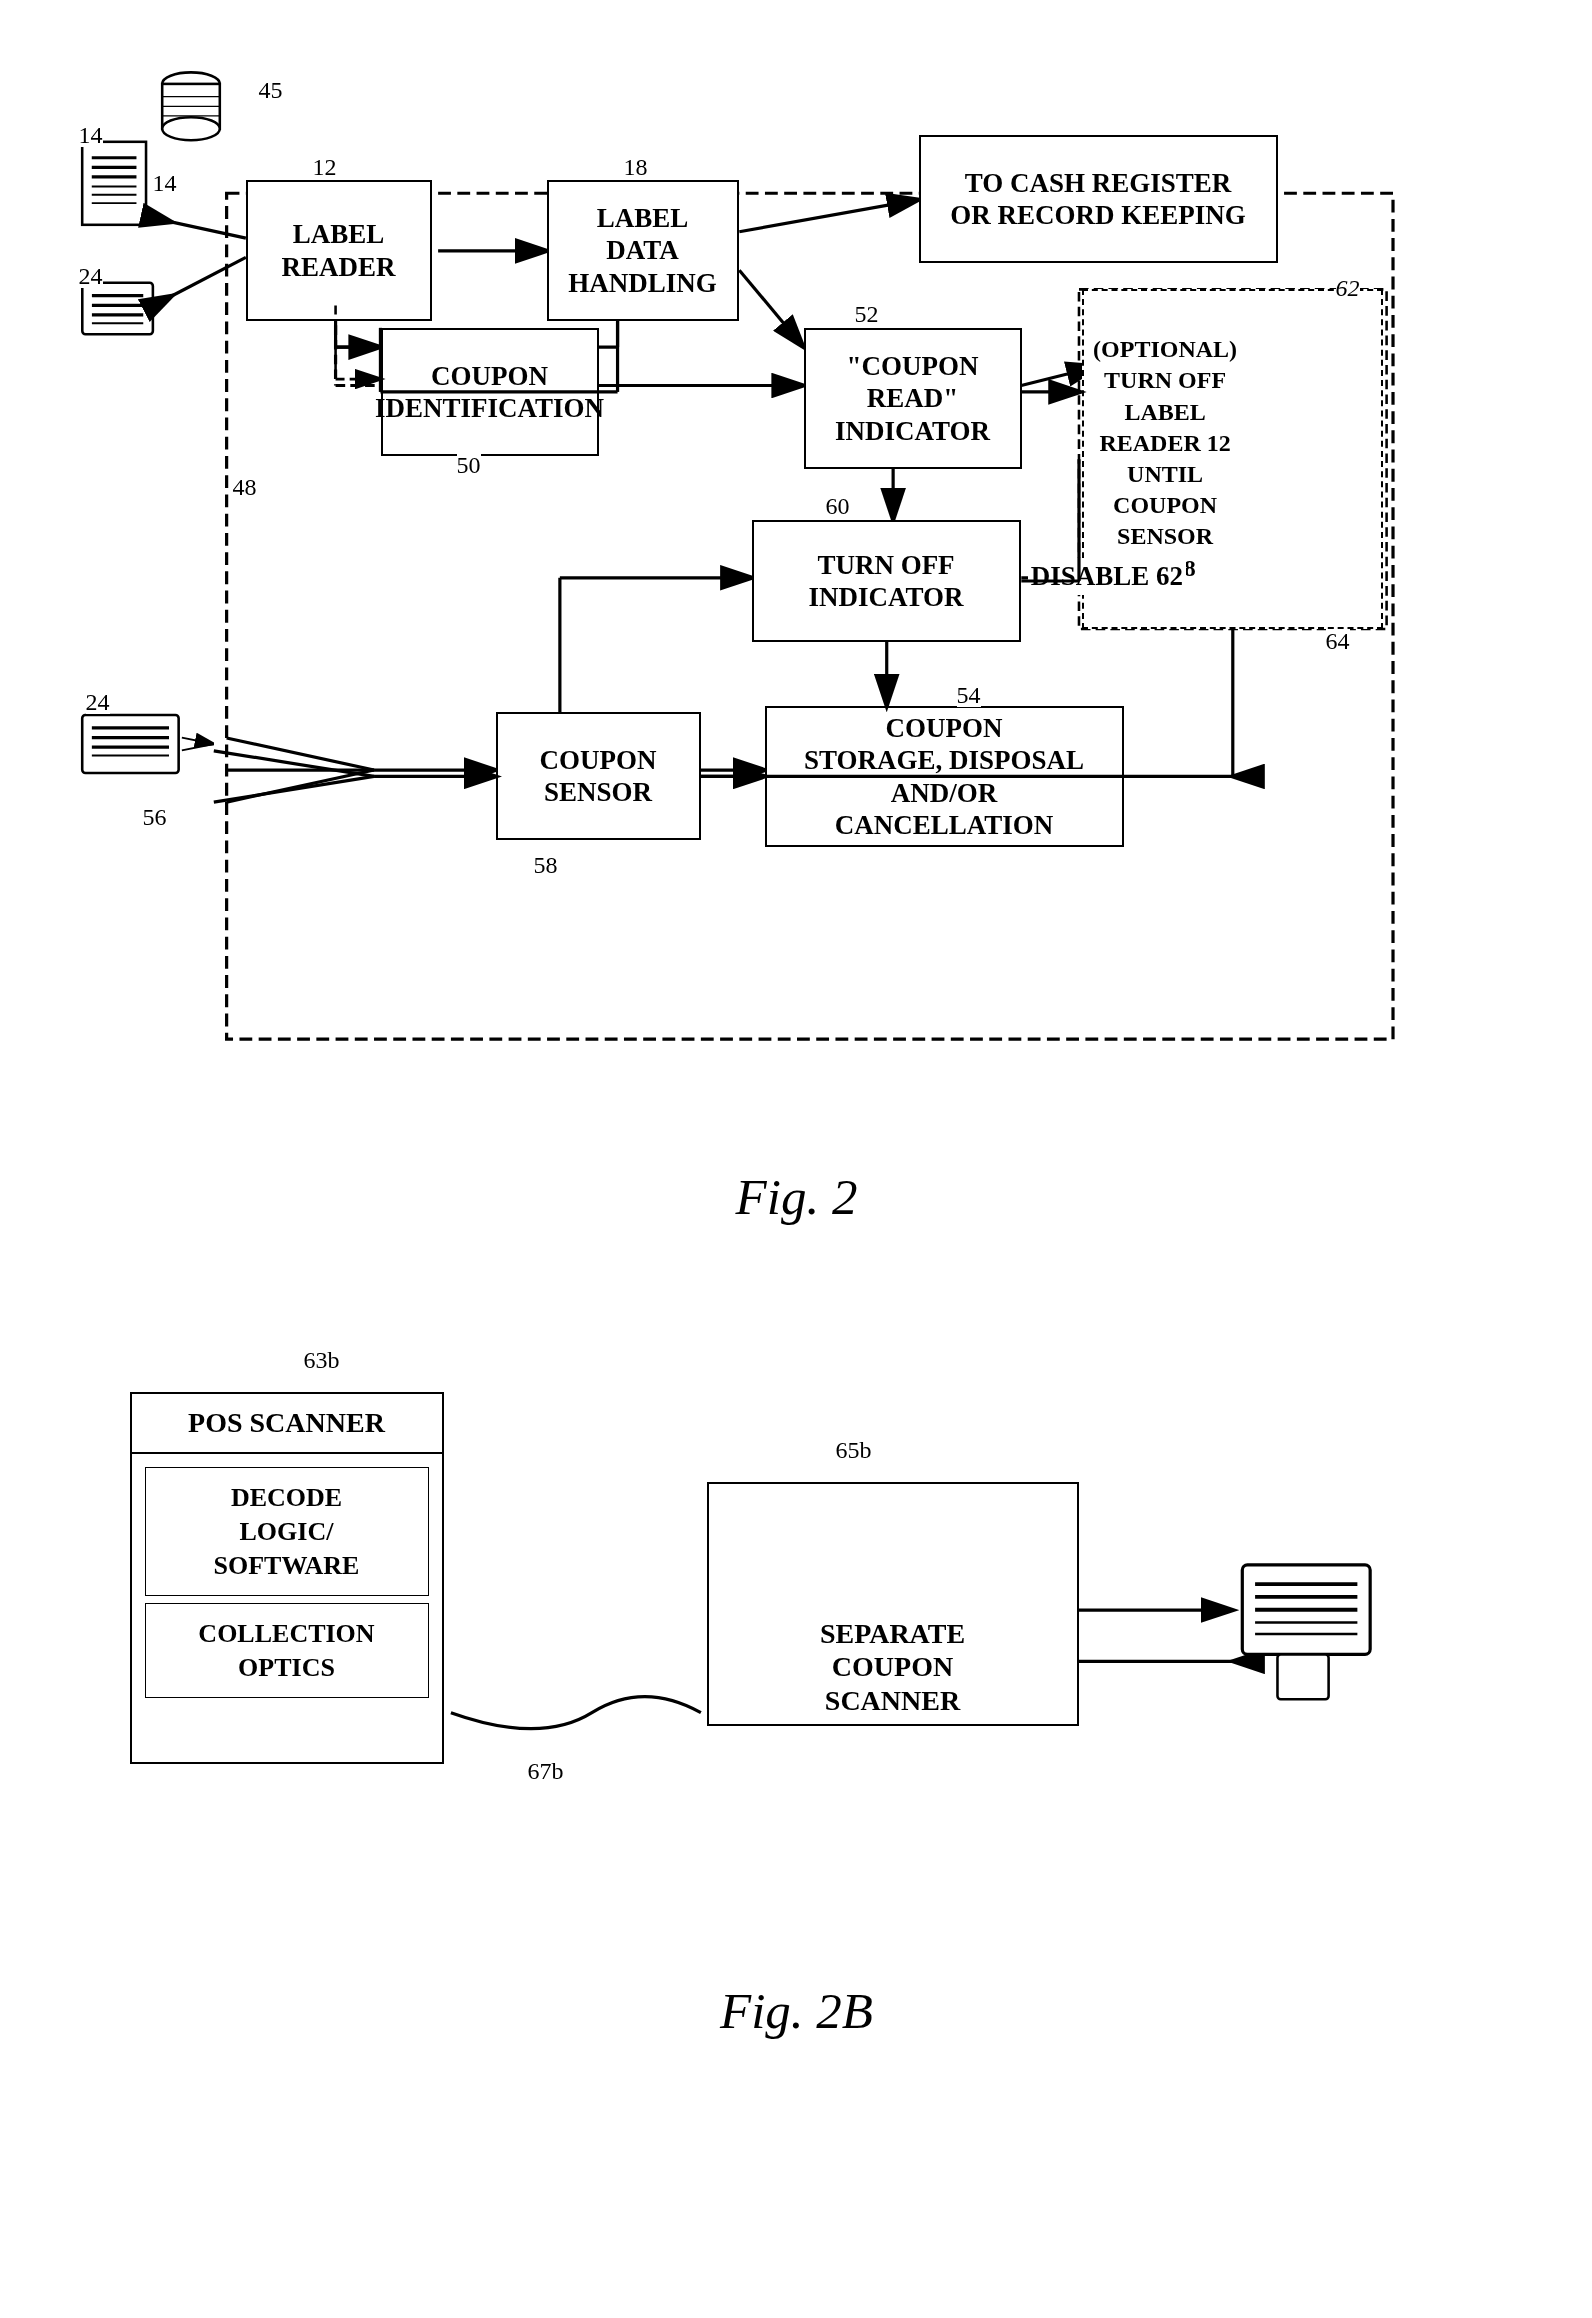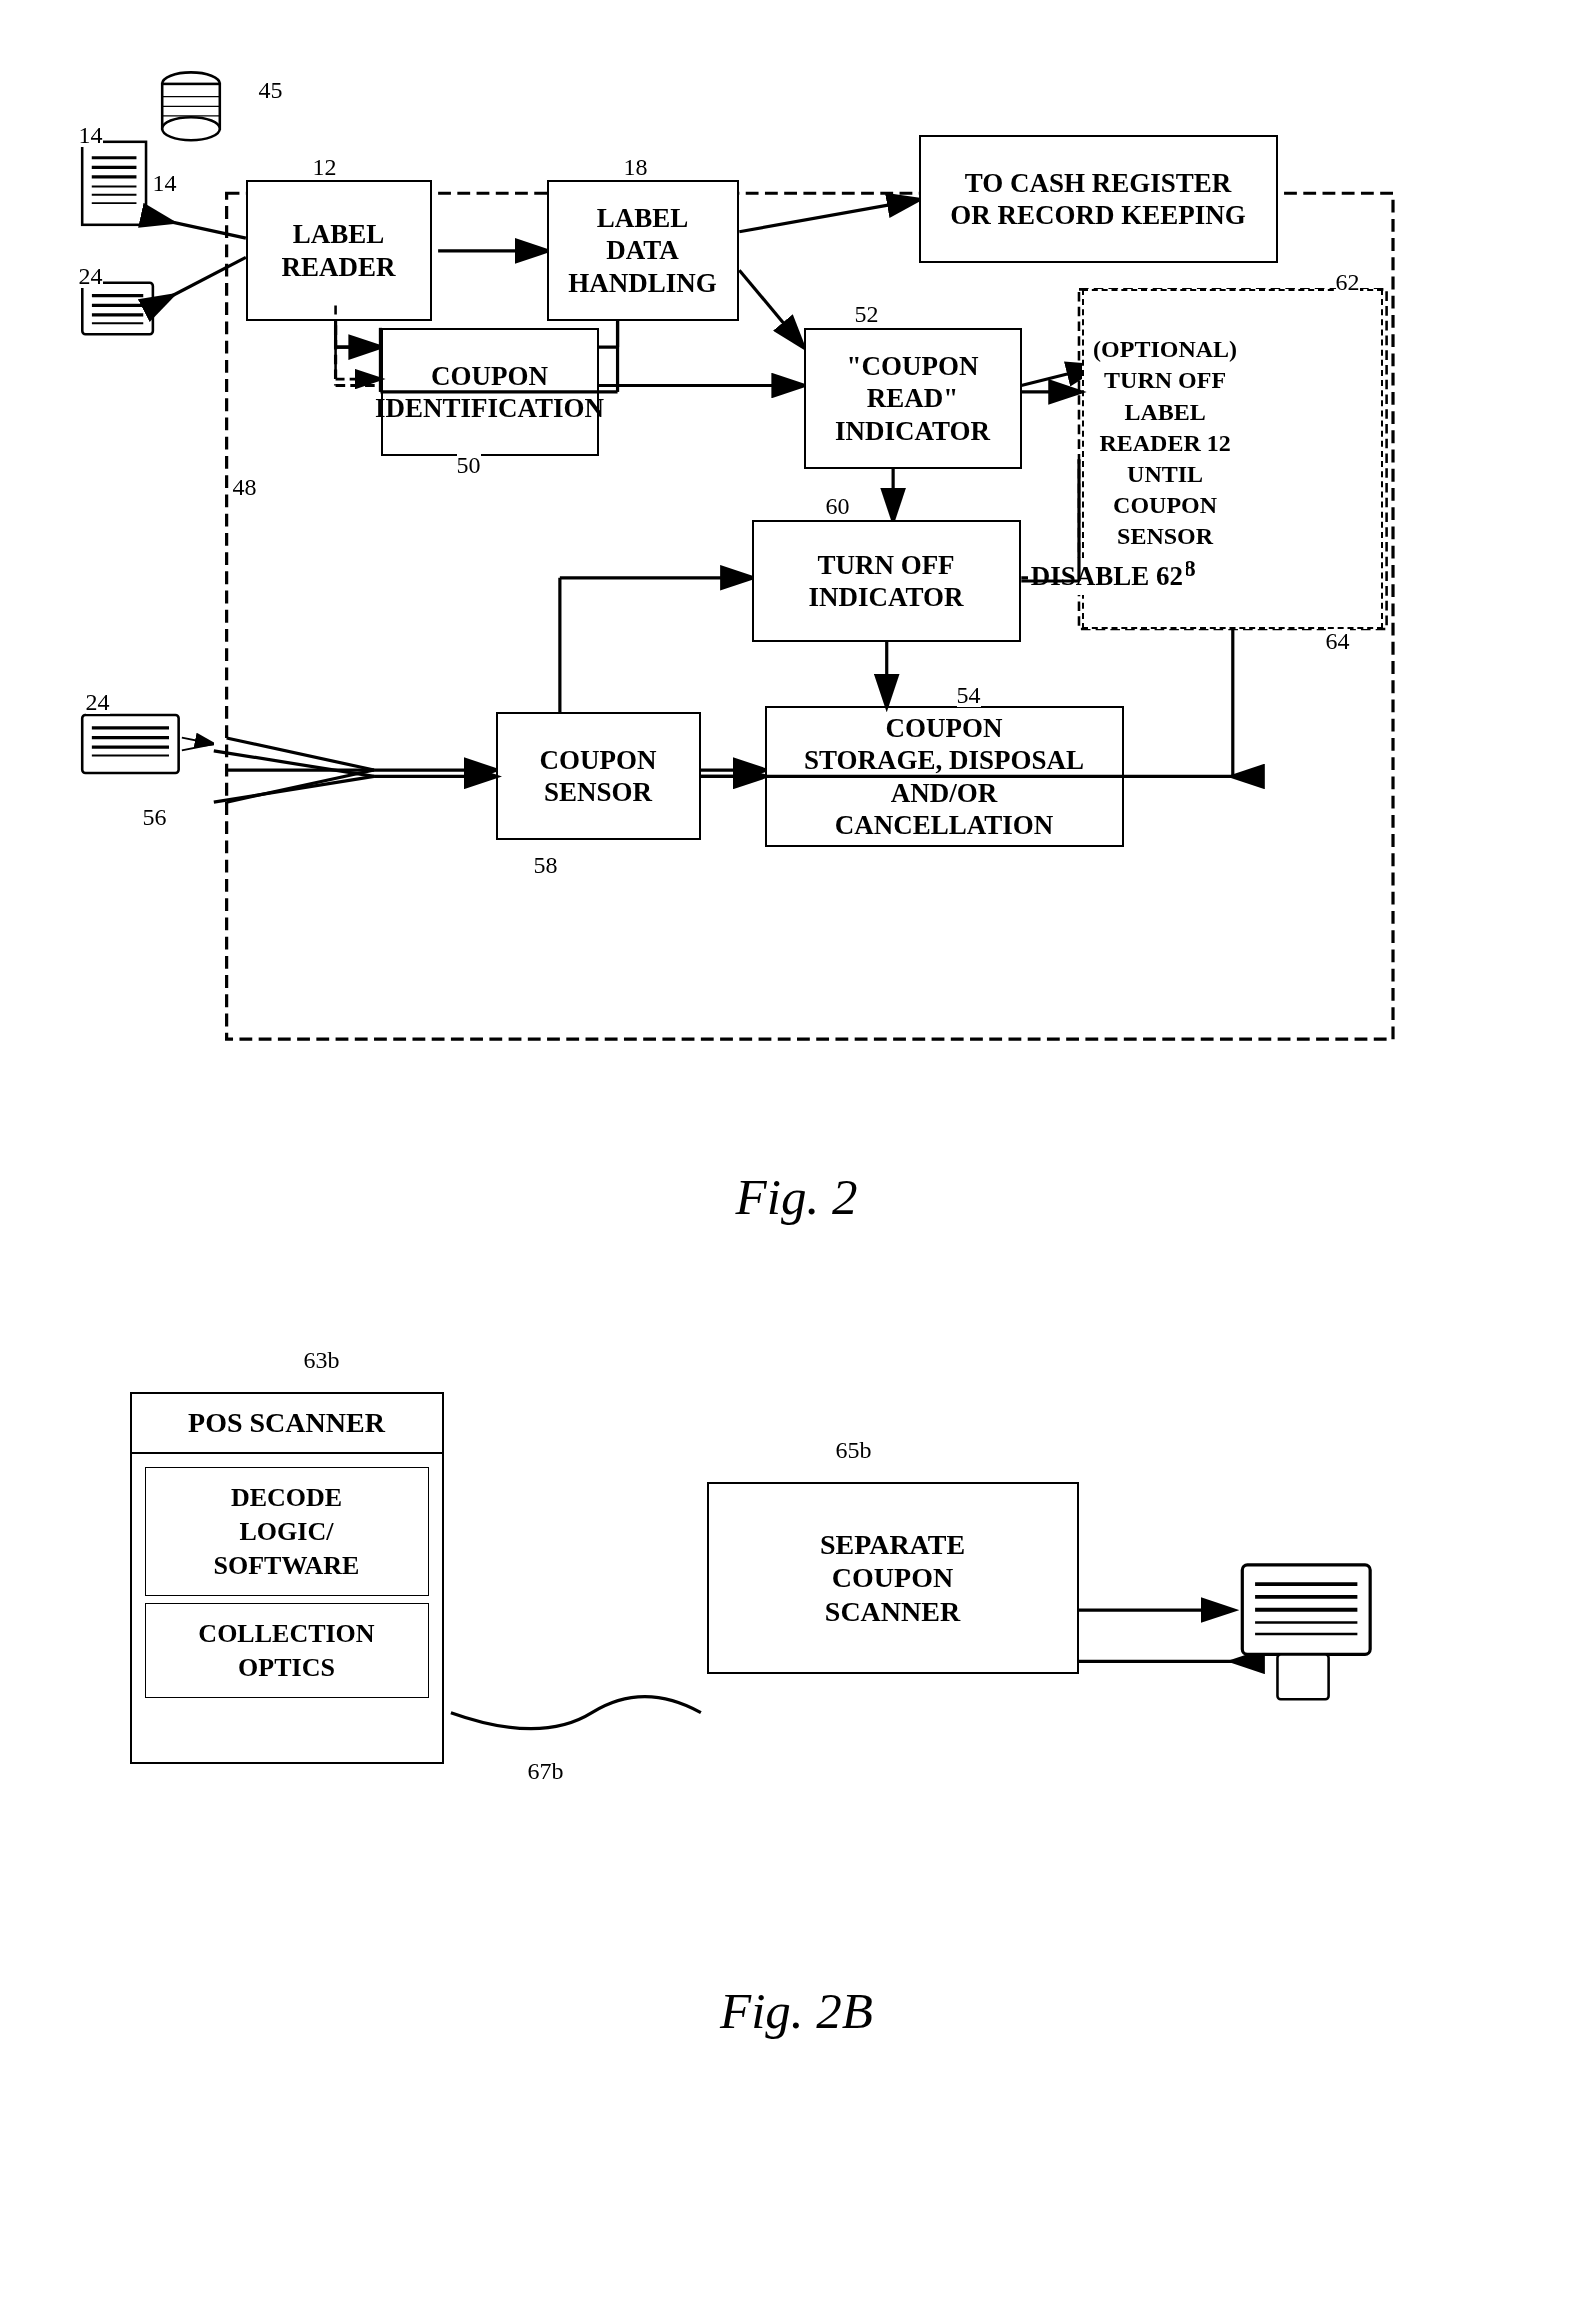--- a/index.html
+++ b/index.html
@@ -199,21 +199,21 @@
     <span class="lbl" style="left:397px; top:401px;">50</span>
 
     <div class="box" style="left:744px; top:276px; width:218px; height:141px;">
       <span>"COUPON<br>READ"<br>INDICATOR</span>
     </div>
     <span class="lbl" style="left:795px; top:250px;">52</span>
 
     <div style="position:absolute; left:1022px; top:237px; width:301px; height:340px; border:2.6px dashed #000; display:flex; align-items:center; justify-content:flex-start; text-align:center; font-size:24px; font-weight:bold; line-height:1.3; background:#fff; padding:9.6px;">
       <span>(OPTIONAL)<br>TURN OFF<br>LABEL<br>READER 12<br>UNTIL<br>COUPON<br>SENSOR<br>AT 58</span>
     </div>
-    <span class="lbl" style="left:1276px; top:218px;">62</span>
+    <span class="lbl" style="left:1276px; top:224px;font-style:italic;">62</span>
 
     <div class="box" style="left:692px; top:468px; width:269px; height:122px;">
       <span>TURN OFF<br>INDICATOR</span>
     </div>
     <span class="lbl" style="left:766px; top:442px;">60</span>
 
     <div style="position:absolute; left:968px; top:506px; font-size:27px; font-weight:bold; background:#fff; padding:3.2px;">
       <span>DISABLE 62</span>
     </div>
     <span class="lbl" style="left:1266px; top:577px;">64</span>
@@ -321,21 +321,21 @@
 
       <div style="border:1.9px solid #000; margin:6.4px 13px 13px 13px; padding:13px; text-align:center; font-size:26px; font-weight:bold; line-height:1.3;">
         <span>COLLECTION<br>OPTICS</span>
       </div>
     </div>
 
     <span style="position:absolute; left:212px; top:83px; font-size:24px; font-family:'Times New Roman',serif;">63b</span>
 
     <span style="position:absolute; left:436px; top:494px; font-size:24px; font-family:'Times New Roman',serif;">67b</span>
 
-    <div class="box" style="position:absolute; left:615px; top:218px; width:372px; height:192px; font-size:28px;">
+    <div class="box" style="position:absolute; left:615px; top:218px; width:372px; height:244px; font-size:28px;align-items:flex-end;">
       <span>SEPARATE<br>COUPON<br>SCANNER</span>
     </div>
 
     <span style="position:absolute; left:744px; top:173px; font-size:24px; font-family:'Times New Roman',serif;">65b</span>
 
     <div style="position:absolute; left:1147px; top:269px;">
       <svg width="192" height="179" viewBox="0 0 300 280">
 
         <rect x="5" y="50" width="200" height="140" fill="#fff" stroke="#000" stroke-width="5" rx="8"></rect>
         <line x1="25" y1="80" x2="185" y2="80" stroke="#000" stroke-width="6"></line>

